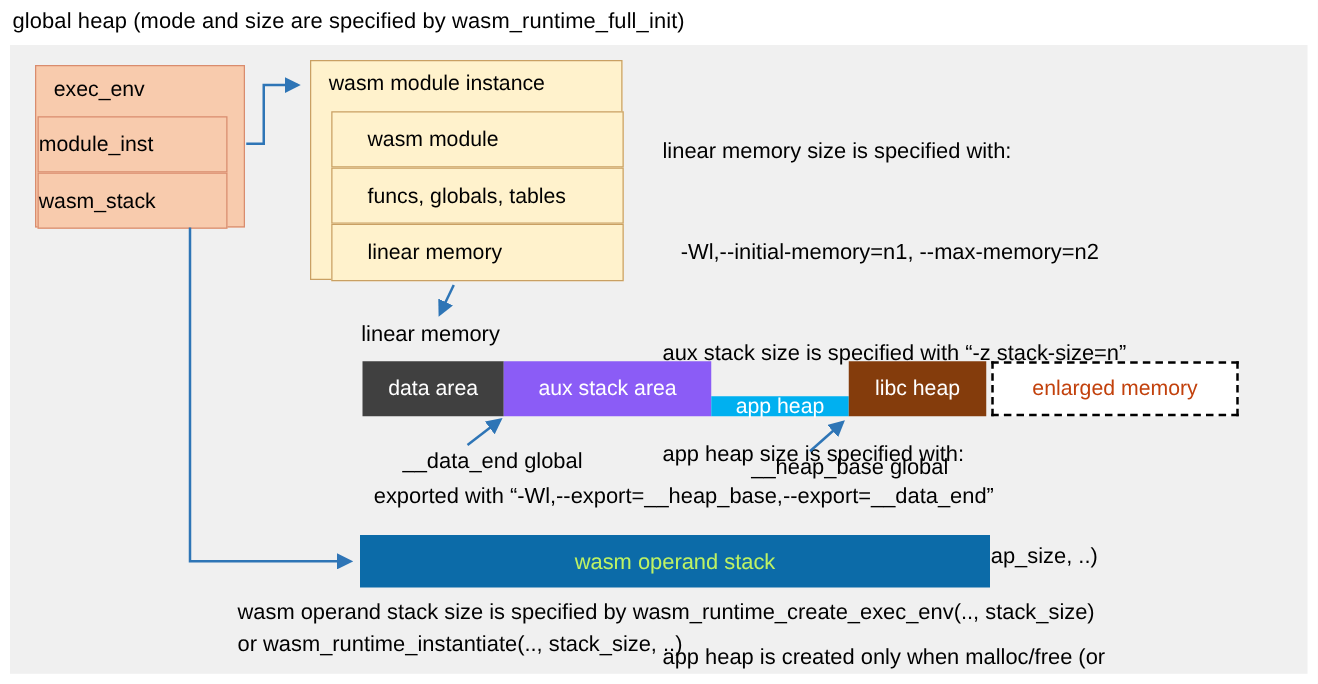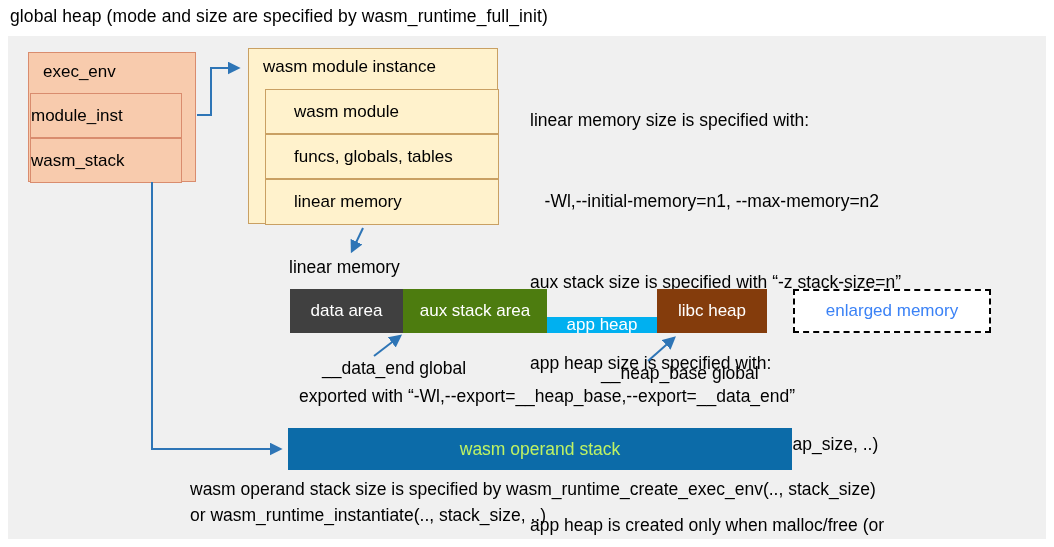--- a/index.html
+++ b/index.html
@@ -26,25 +26,25 @@
   .module-instance .m-2 { top:85px; }
   .module-instance .m-3 { top:130px; height:46px; }
 
   .notes { position:absolute; left:530px; top:53px; font-size:17.5px; line-height:27px; white-space:pre; }
 
   .lm-label { position:absolute; left:289px; top:257px; font-size:17.5px; }
 
   .membar { position:absolute; left:290px; top:289px; height:44px; display:flex; }
   .seg { display:flex; align-items:center; justify-content:center; color:#fff; font-size:17px; white-space:nowrap; }
   .seg-data { width:113px; background:#404040; }
-  .seg-aux  { width:144px; background:#4d7c0f; }
+  .seg-aux  { width:166px; background:#8b5cf6; }
   .seg-app  { width:110px; background:#00B0F0;margin-top:28px; }
   .seg-libc { width:110px; background:#843C0C;text-align:center; }
   .seg-enlarged { position:absolute; left:793px; top:289px; width:198px; height:44px; background:#fff;
-                  border:2px dashed #000; color:#3b82f6; display:flex; align-items:center; justify-content:center;
+                  border:2px dashed #000; color:#c2410c; display:flex; align-items:center; justify-content:center;
                   font-size:17px; }
 
   .ann { position:absolute; font-size:17.5px; }
   .ann-dataend  { left:322px; top:358px; }
   .ann-heapbase { left:601px; top:363px; }
   .ann-export   { left:299px; top:386px; }
 
   .opstack { position:absolute; left:288px; top:428px; width:504px; height:42px; background:#0C6BA8; color:#bef264;
              display:flex; align-items:center; justify-content:center; font-size:17.5px; }
 

